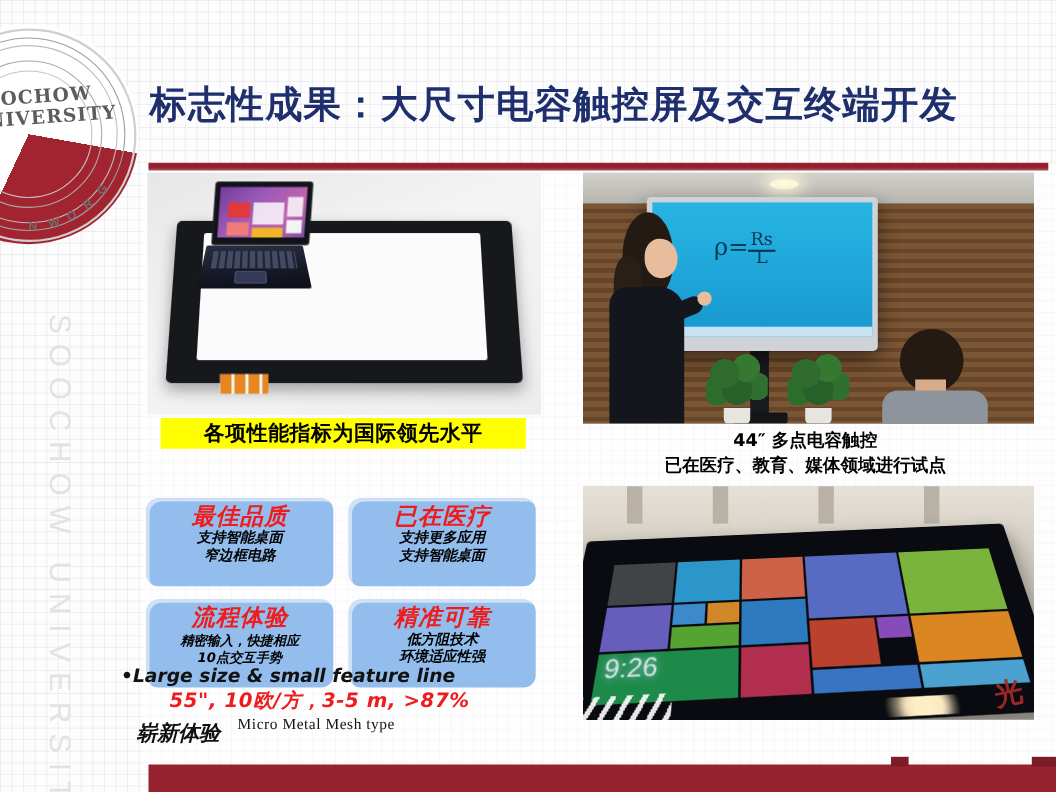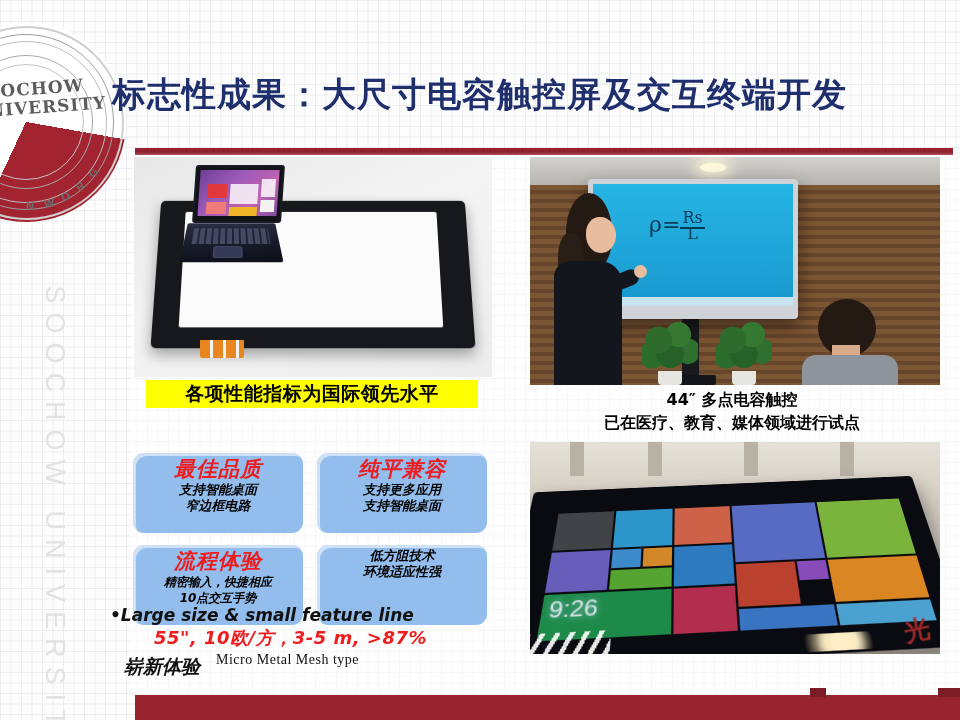--- a/index.html
+++ b/index.html
@@ -64,21 +64,21 @@
   .vert-watermark{
     position:absolute;left:-96px;top:420px;width:300px;
     transform:rotate(90deg);transform-origin:center center;
     color:#e2e2e4;font-size:27px;letter-spacing:9px;
     font-family:"Liberation Sans",sans-serif;
     white-space:nowrap;
     text-align:center;
   }
   
   .title{
-    position:absolute;left:112px;top:72px;width:820px;
+    position:absolute;left:136px;top:72px;width:820px;
     color:#1f2f6e;
     font-family:"DejaVu Sans","Liberation Sans",sans-serif;
     font-size:34px;font-weight:bold;letter-spacing:1px;
     white-space:nowrap;
   }
   .title-rule{
     position:absolute;left:135px;top:148px;width:818px;height:7px;
     background:linear-gradient(to bottom,#9e2231 0%,#8c1f2b 55%,#b0505b 100%);
   }
   
@@ -438,30 +438,31 @@
 
   <div class="yellow-banner">各项性能指标为国际领先水平</div>
 
   <div class="feature-grid">
     <div class="fbox c0">
       <div class="ftitle">最佳品质</div>
       <div class="fline">支持智能桌面</div>
       <div class="fline">窄边框电路</div>
     </div>
     <div class="fbox c1">
-      <div class="ftitle">纯平兼容</div>
+      <div class="ftitle">已在医疗</div>
       <div class="fline">支持更多应用</div>
       <div class="fline">支持智能桌面</div>
     </div>
     <div class="fbox c2">
       <div class="ftitle">流程体验</div>
       <div class="fline">精密输入，快捷相应</div>
       <div class="fline">10点交互手势</div>
     </div>
     <div class="fbox c3">
+      <div class="ftitle">精准可靠</div>
       <div class="fline">低方阻技术</div>
       <div class="fline">环境适应性强</div>
     </div>
   </div>
 
   <div class="bullet-block">
     <div class="bl-line1">•Large size &amp; small feature line</div>
     <div class="bl-line2">55", 10欧/方，3-5    m, &gt;87%</div>
     <div class="bl-line3">
       <span class="bl-cn">崭新体验</span>

